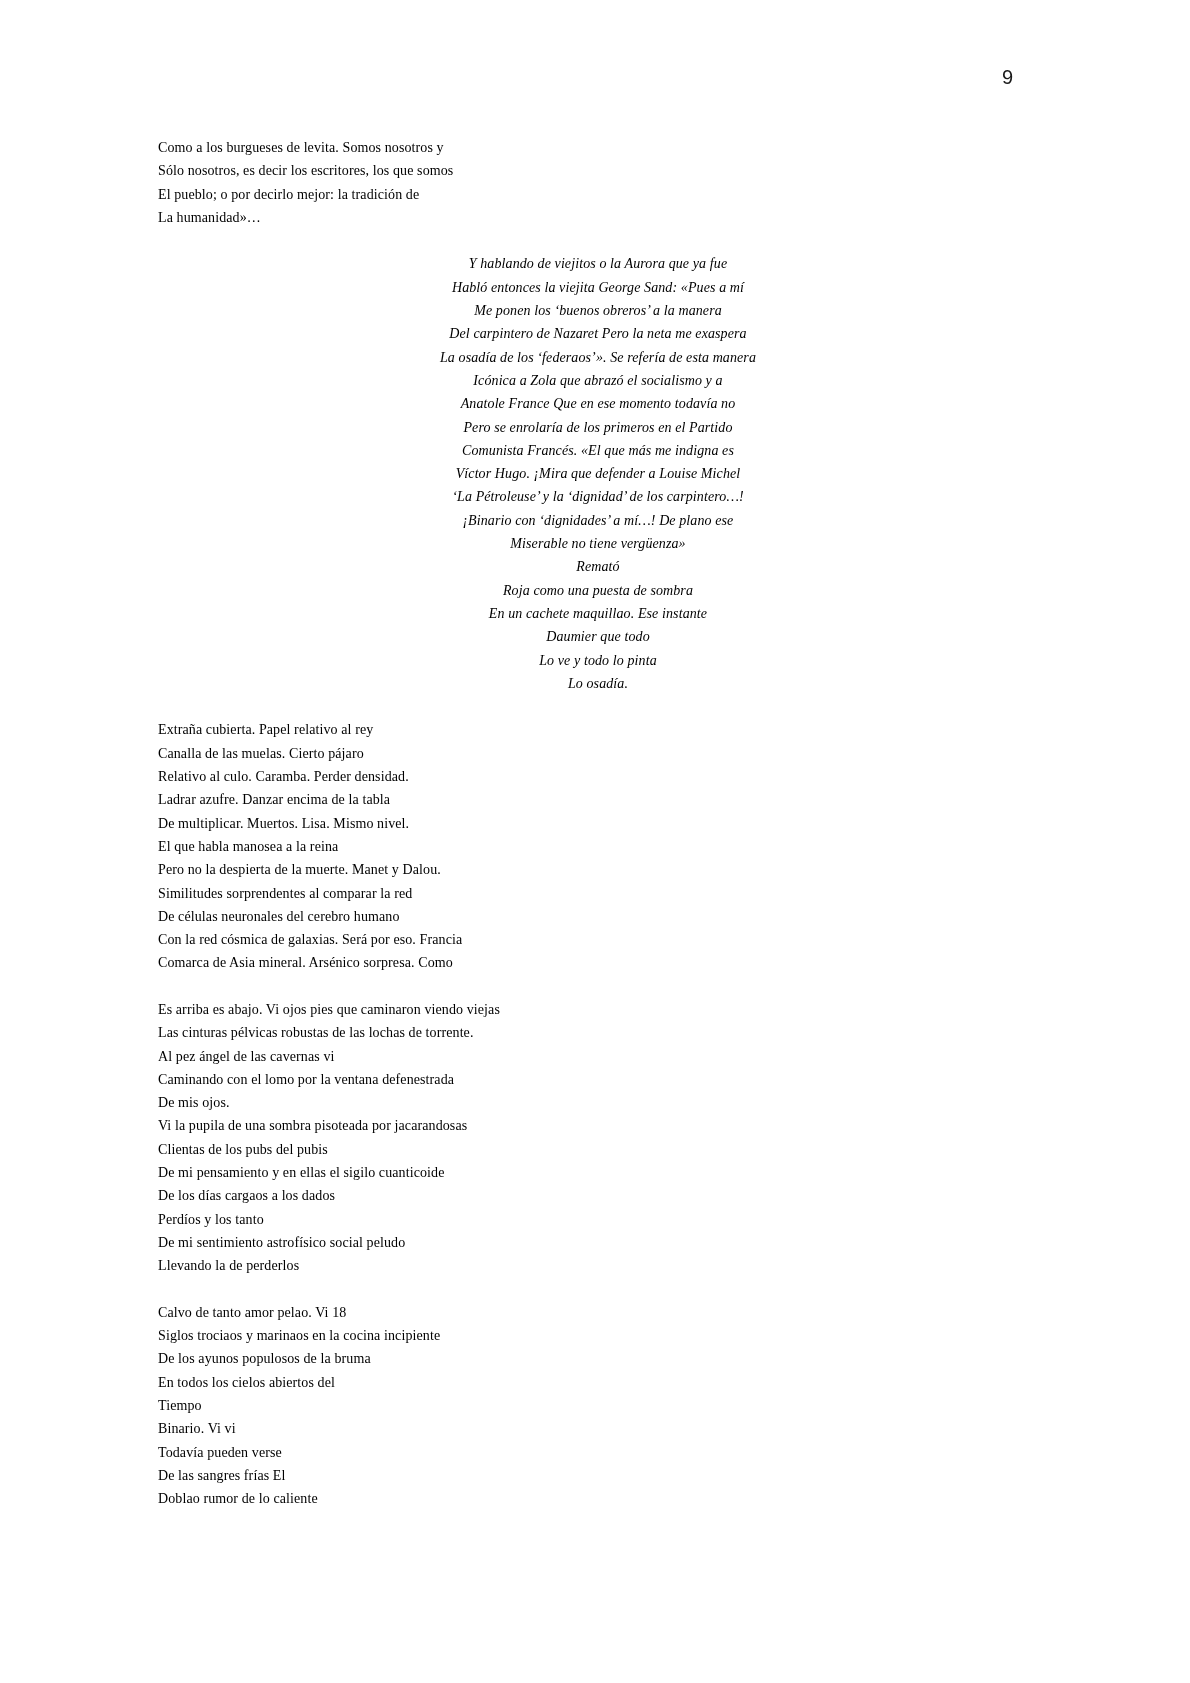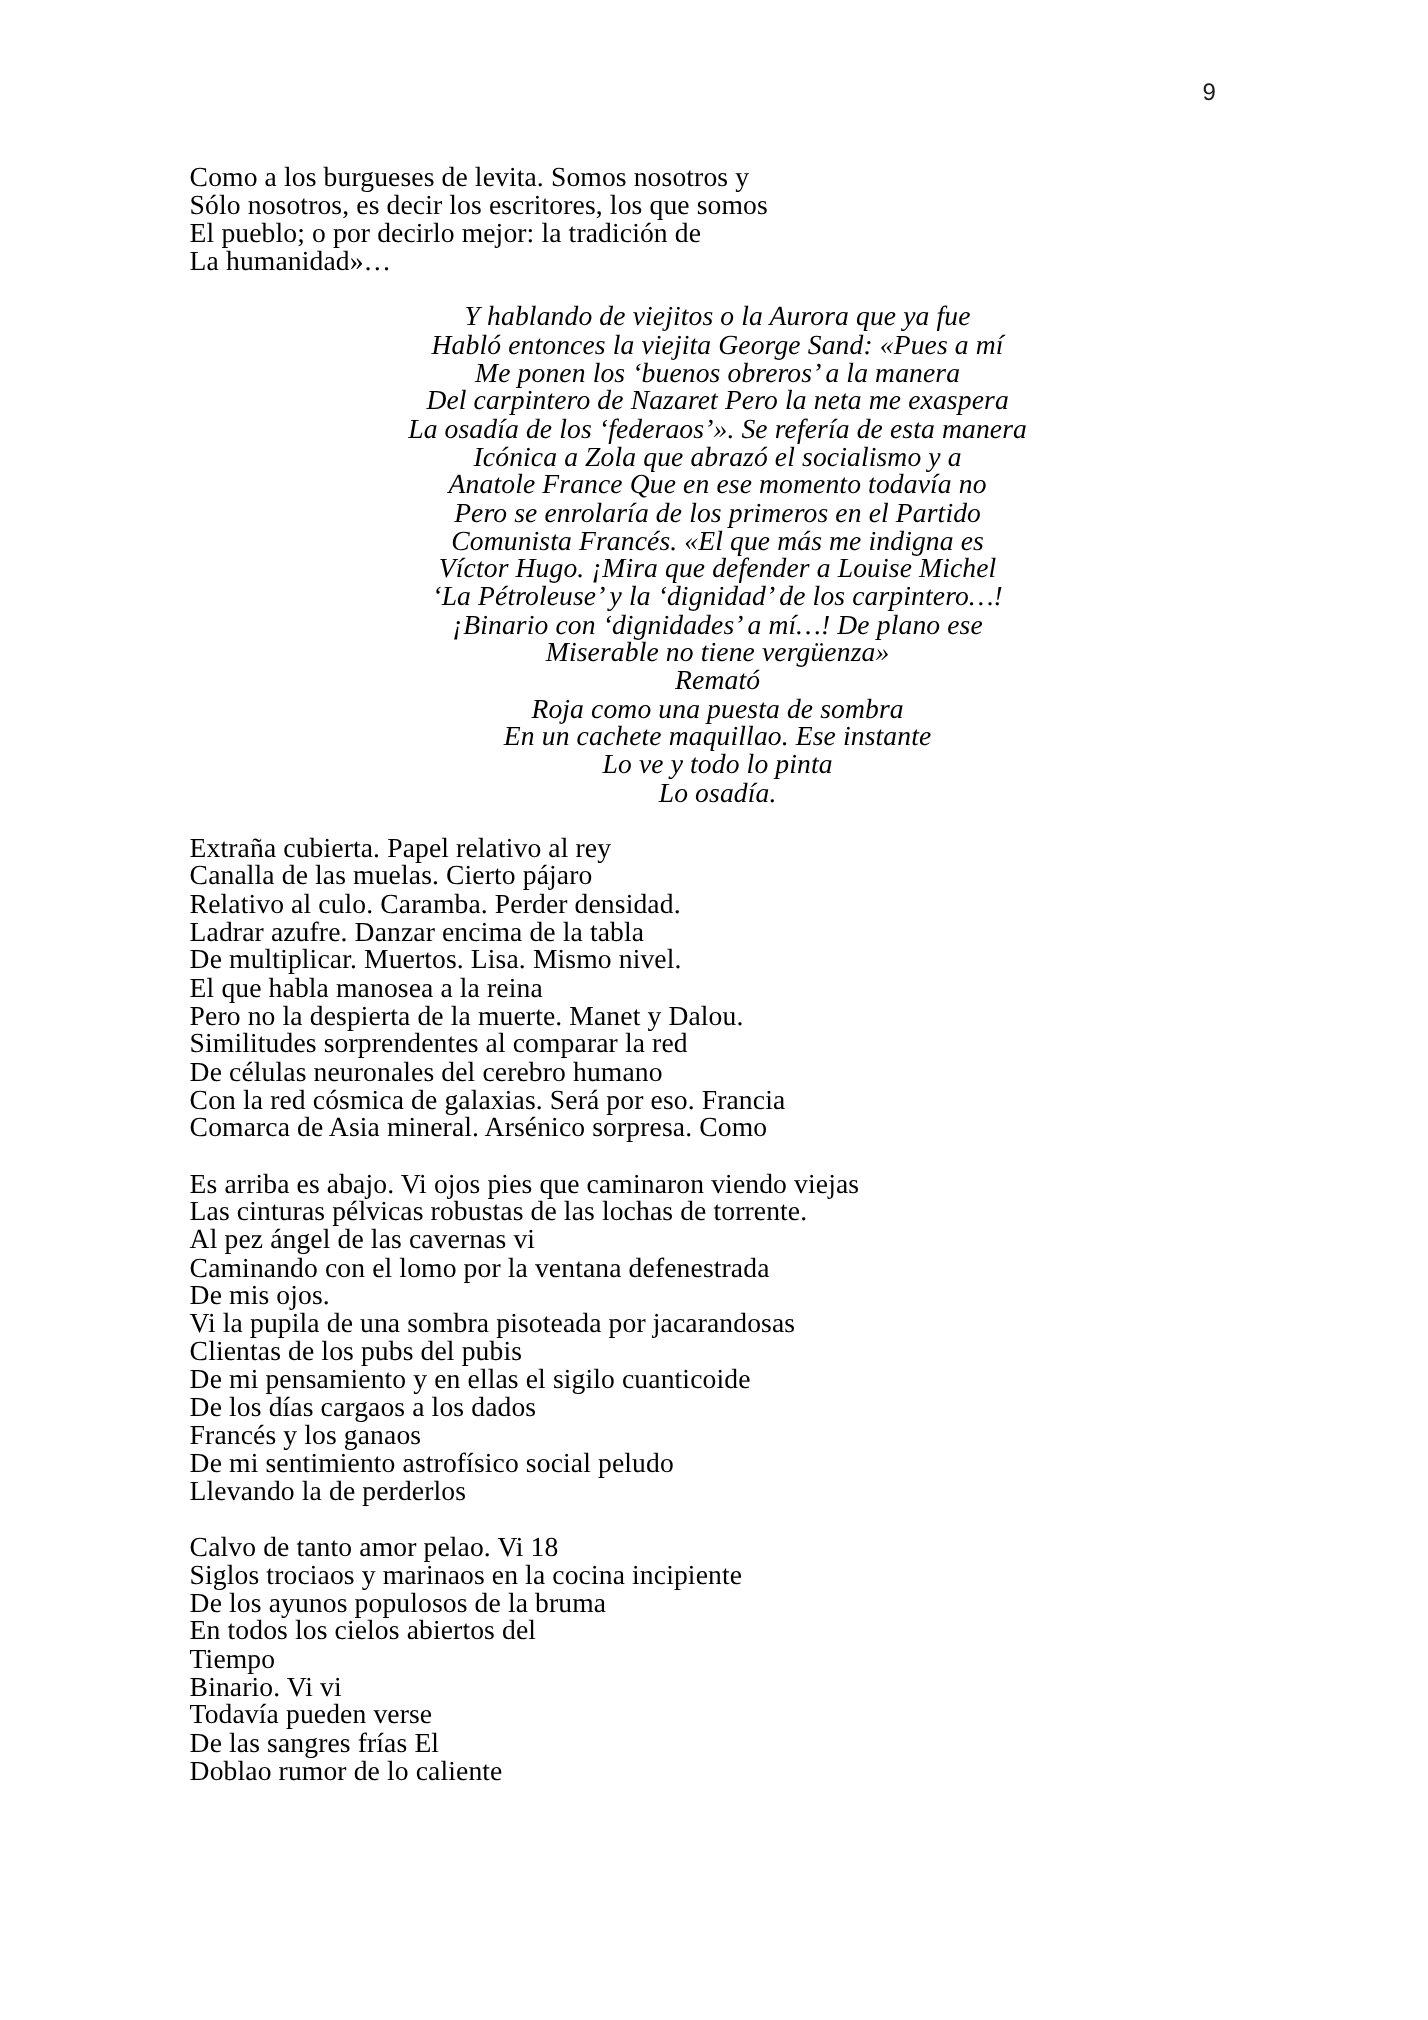--- a/index.html
+++ b/index.html
@@ -26,21 +26,21 @@
     left: 1002px;
     font-family: "Liberation Sans", sans-serif;
     font-size: 20px;
     color: #1a1a1a;
   }
   .poem {
     position: absolute;
     top: 136px;
     left: 158px;
     width: 880px;
-    font-size: 23px;
+    font-size: 14px;
     line-height: 23.3px;
     letter-spacing: 0.1px;
   }
   .stanza {
     margin: 0 0 23.3px 0;
   }
   .stanza.italic {
     font-style: italic;
     text-align: center;
   }
@@ -70,20 +70,21 @@
         <div class="line">Anatole France Que en ese momento todavía no</div>
         <div class="line">Pero se enrolaría de los primeros en el Partido</div>
         <div class="line">Comunista Francés. «El que más me indigna es</div>
         <div class="line">Víctor Hugo. ¡Mira que defender a Louise Michel</div>
         <div class="line">‘La Pétroleuse’ y la ‘dignidad’ de los carpintero…!</div>
         <div class="line">¡Binario con ‘dignidades’ a mí…! De plano ese</div>
         <div class="line">Miserable no tiene vergüenza»</div>
         <div class="line">Remató</div>
         <div class="line">Roja como una puesta de sombra</div>
         <div class="line">En un cachete maquillao. Ese instante</div>
+        <div class="line">Daumier que todo</div>
         <div class="line">Lo ve y todo lo pinta</div>
         <div class="line">Lo osadía.</div>
       </div>
       <div class="stanza">
         <div class="line">Extraña cubierta. Papel relativo al rey</div>
         <div class="line">Canalla de las muelas. Cierto pájaro</div>
         <div class="line">Relativo al culo. Caramba. Perder densidad.</div>
         <div class="line">Ladrar azufre. Danzar encima de la tabla</div>
         <div class="line">De multiplicar. Muertos. Lisa. Mismo nivel.</div>
         <div class="line">El que habla manosea a la reina</div>
@@ -96,21 +97,21 @@
       <div class="stanza">
         <div class="line">Es arriba es abajo. Vi ojos pies que caminaron viendo viejas</div>
         <div class="line">Las cinturas pélvicas robustas de las lochas de torrente.</div>
         <div class="line">Al pez ángel de las cavernas vi</div>
         <div class="line">Caminando con el lomo por la ventana defenestrada</div>
         <div class="line">De mis ojos.</div>
         <div class="line">Vi la pupila de una sombra pisoteada por jacarandosas</div>
         <div class="line">Clientas de los pubs del pubis</div>
         <div class="line">De mi pensamiento y en ellas el sigilo cuanticoide</div>
         <div class="line">De los días cargaos a los dados</div>
-        <div class="line">Francés y los ganaos</div>
+        <div class="line">Perdíos y los tanto</div>
         <div class="line">De mi sentimiento astrofísico social peludo</div>
         <div class="line">Llevando la de perderlos</div>
       </div>
       <div class="stanza">
         <div class="line">Calvo de tanto amor pelao. Vi 18</div>
         <div class="line">Siglos trociaos y marinaos en la cocina incipiente</div>
         <div class="line">De los ayunos populosos de la bruma</div>
         <div class="line">En todos los cielos abiertos del</div>
         <div class="line">Tiempo</div>
         <div class="line">Binario. Vi vi</div>

